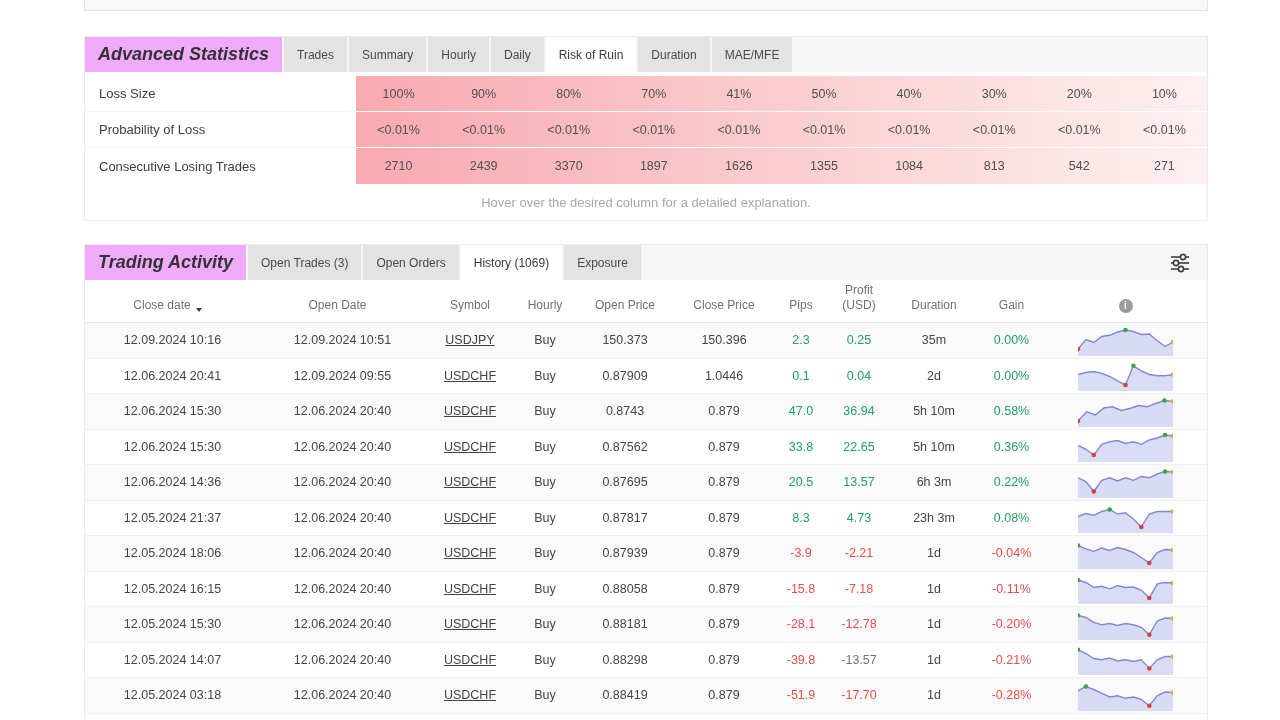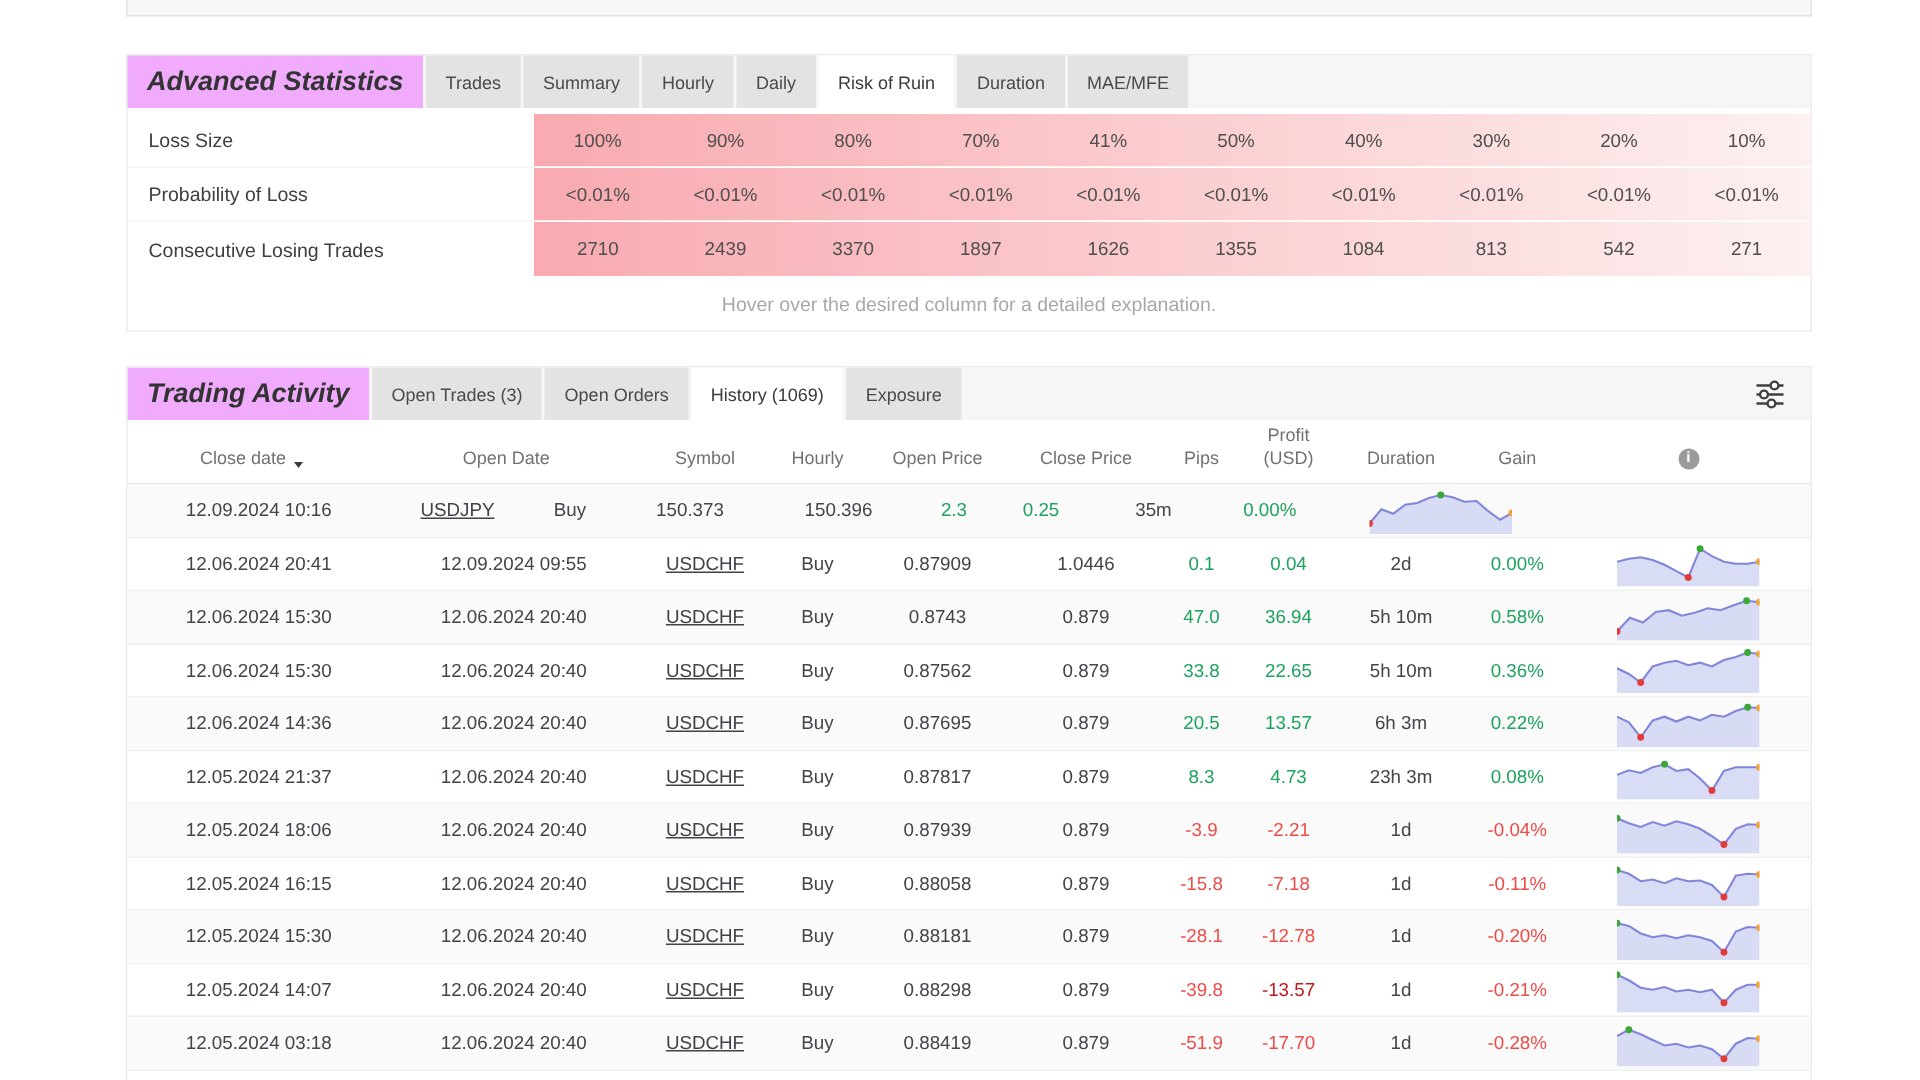--- a/index.html
+++ b/index.html
@@ -155,20 +155,21 @@
         <div class="h-cell" style="width: 56px;">Pips</div>
         <div class="h-cell" style="width: 60px;">Profit
 (USD)</div>
         <div class="h-cell" style="width: 90px;">Duration</div>
         <div class="h-cell" style="width: 65px;">Gain</div>
         <div class="h-cell" style="width: 163px;"><span class="info-badge">i</span></div>
       </div>
     <div class="history-body">
         <div class="t-row">
           <div class="t-cell" style="width: 175px;">12.09.2024 10:16</div>
+          <div class="t-cell" style="width: 165px;">12.09.2024 10:51</div>
           <div class="t-cell" style="width: 90px;">
             <span class="sym-link">USDJPY</span>
           </div>
           <div class="t-cell" style="width: 60px;">Buy</div>
           <div class="t-cell" style="width: 100px;">150.373</div>
           <div class="t-cell" style="width: 98px;">150.396</div>
           <div class="t-cell" style="width: 56px; color: rgb(31, 163, 95);">2.3</div>
           <div class="t-cell" style="width: 60px; color: rgb(31, 163, 95);">0.25</div>
           <div class="t-cell" style="width: 90px;">35m</div>
           <div class="t-cell" style="width: 65px; color: rgb(31, 163, 95);">0.00%</div>
@@ -369,21 +370,21 @@
         <div class="t-row">
           <div class="t-cell" style="width: 175px;">12.05.2024 14:07</div>
           <div class="t-cell" style="width: 165px;">12.06.2024 20:40</div>
           <div class="t-cell" style="width: 90px;">
             <span class="sym-link">USDCHF</span>
           </div>
           <div class="t-cell" style="width: 60px;">Buy</div>
           <div class="t-cell" style="width: 100px;">0.88298</div>
           <div class="t-cell" style="width: 98px;">0.879</div>
           <div class="t-cell" style="width: 56px; color: rgb(237, 77, 73);">-39.8</div>
-          <div class="t-cell" style="width: 60px; color: #b91c1c;">-13.57</div>
+          <div class="t-cell" style="width: 60px; color: #737373;">-13.57</div>
           <div class="t-cell" style="width: 90px;">1d</div>
           <div class="t-cell" style="width: 65px; color: rgb(237, 77, 73);">-0.21%</div>
           <div class="t-cell" style="width: 163px;">
             <svg width="95" height="31" viewBox="0 0 95 31" class="spark-svg">
               <path d="M0,31 L0.0,5.8 L7.9,9.5 L15.8,14.5 L23.8,15.8 L31.7,14.0 L39.6,17.0 L47.5,15.8 L55.4,17.5 L63.3,15.8 L71.3,24.5 L79.2,15.8 L87.1,12.5 L95.0,12.5 L95,31 Z" fill="#ccd0f2" fill-opacity="0.75"></path>
               <polyline points="0.0,5.8 7.9,9.5 15.8,14.5 23.8,15.8 31.7,14.0 39.6,17.0 47.5,15.8 55.4,17.5 63.3,15.8 71.3,24.5 79.2,15.8 87.1,12.5 95.0,12.5" fill="none" stroke="#8286da" stroke-width="1.4"></polyline>
               <circle cx="71.3" cy="24.5" r="2.3" fill="#e23b3b"></circle>
               <circle cx="0.0" cy="5.8" r="2.3" fill="#3aa838"></circle>
               <circle cx="95.0" cy="12.5" r="2.3" fill="#f2a132"></circle>
             </svg>

